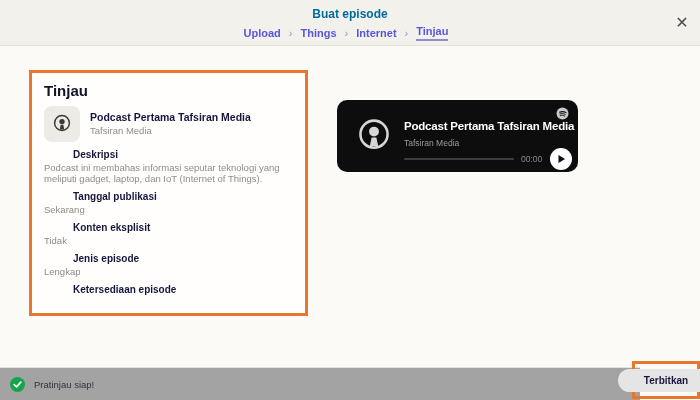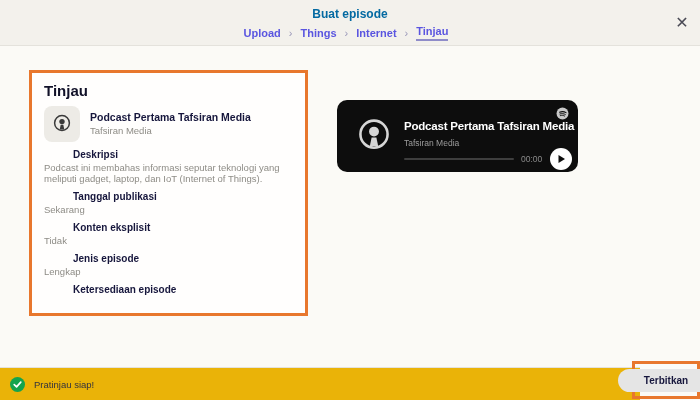--- a/index.html
+++ b/index.html
@@ -77,21 +77,21 @@
   }
   .play-btn {
     position:absolute; left:213px; top:48px; width:22px; height:22px;
     background:#fff; border-radius:50%;
     display:flex; align-items:center; justify-content:center; cursor:pointer;
   }
 
   
   .footer {
     position:absolute; left:0; top:367px; width:640px; height:33px;
-    background:#eab308; border-top:1px solid #e4e2dc;
+    background:#a3a3a3; border-top:1px solid #e4e2dc;
   }
   .status-group { position:absolute; left:10px; top:9px; display:flex; align-items:center; gap:9px; }
   .check-icon { width:15px; height:15px; }
   .status-text { font-size:9.5px; color:#33333d; }
   .publish-highlight {
     position:absolute; left:632px; top:361px; width:68px; height:38px;
     border:3px solid #e8772d;
     display:flex; align-items:center; justify-content:center;
     background:transparent;
   }

